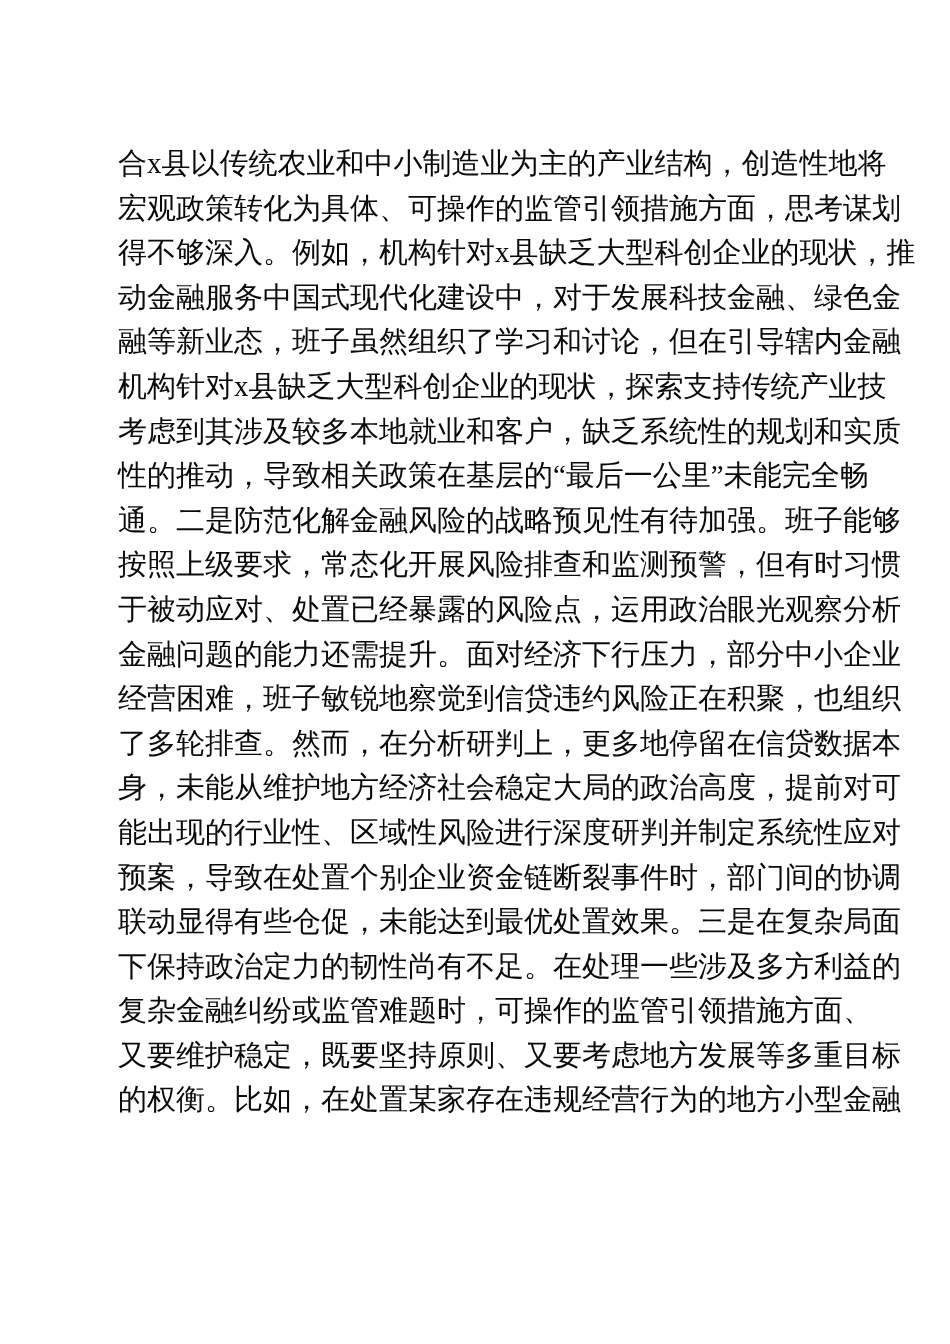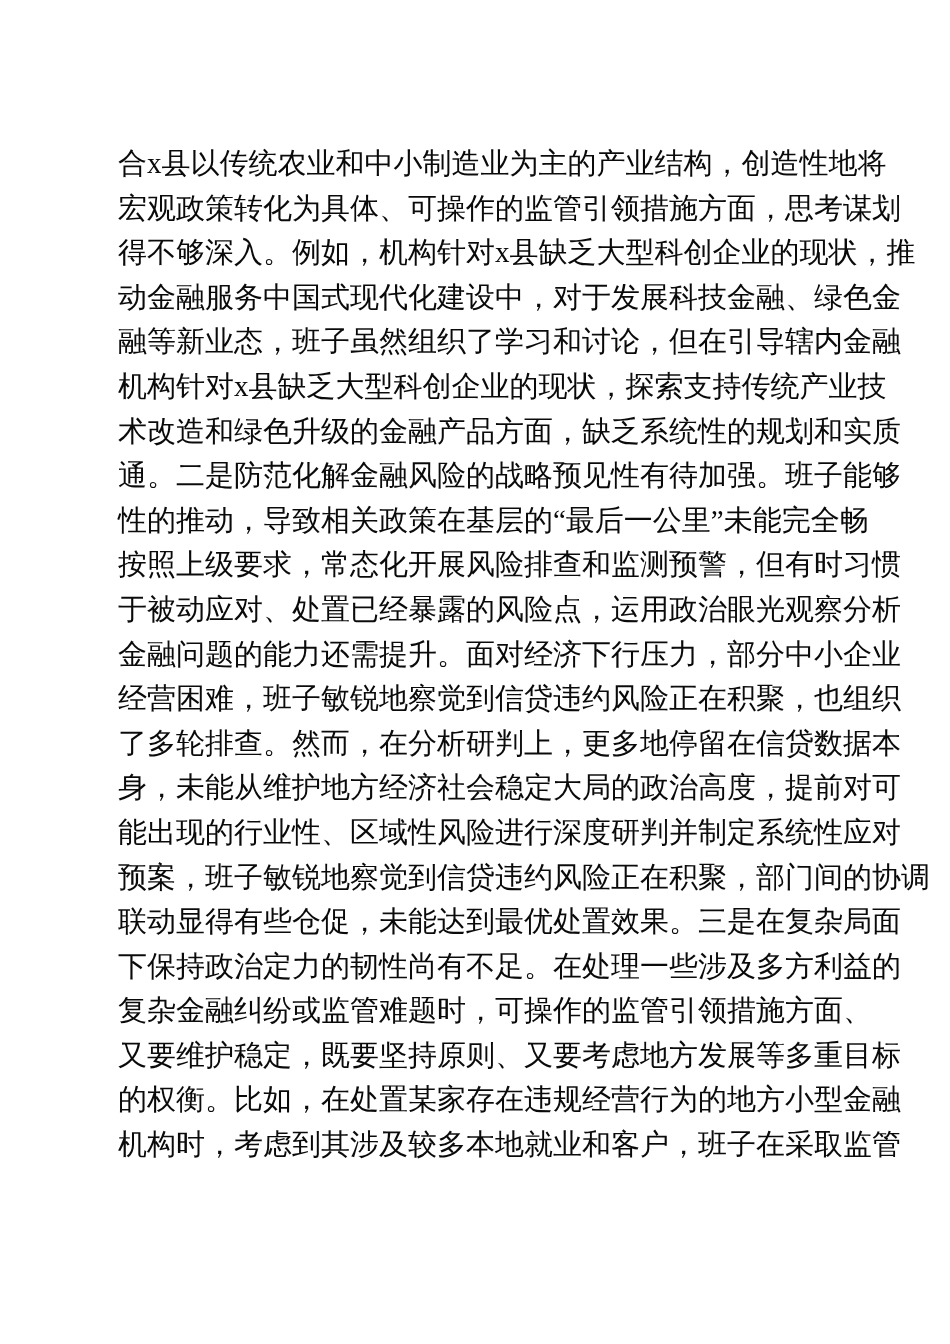--- a/index.html
+++ b/index.html
@@ -37,31 +37,30 @@
 <body>
 
 <div class="page">
   <div class="text-block">
     <div class="text-line">合x县以传统农业和中小制造业为主的产业结构，创造性地将</div>
     <div class="text-line">宏观政策转化为具体、可操作的监管引领措施方面，思考谋划</div>
     <div class="text-line">得不够深入。例如，机构针对x县缺乏大型科创企业的现状，推</div>
     <div class="text-line">动金融服务中国式现代化建设中，对于发展科技金融、绿色金</div>
     <div class="text-line">融等新业态，班子虽然组织了学习和讨论，但在引导辖内金融</div>
     <div class="text-line">机构针对x县缺乏大型科创企业的现状，探索支持传统产业技</div>
-    <div class="text-line">术改造和绿色升级的金融产品方面，缺乏系统性的规划和实质</div>
+    <div class="text-line">考虑到其涉及较多本地就业和客户，缺乏系统性的规划和实质</div>
+    <div class="text-line">性的推动，导致相关政策在基层的“最后一公里”未能完全畅</div>
     <div class="text-line">通。二是防范化解金融风险的战略预见性有待加强。班子能够</div>
-    <div class="text-line">性的推动，导致相关政策在基层的“最后一公里”未能完全畅</div>
     <div class="text-line">按照上级要求，常态化开展风险排查和监测预警，但有时习惯</div>
     <div class="text-line">于被动应对、处置已经暴露的风险点，运用政治眼光观察分析</div>
     <div class="text-line">金融问题的能力还需提升。面对经济下行压力，部分中小企业</div>
     <div class="text-line">经营困难，班子敏锐地察觉到信贷违约风险正在积聚，也组织</div>
     <div class="text-line">了多轮排查。然而，在分析研判上，更多地停留在信贷数据本</div>
     <div class="text-line">身，未能从维护地方经济社会稳定大局的政治高度，提前对可</div>
     <div class="text-line">能出现的行业性、区域性风险进行深度研判并制定系统性应对</div>
-    <div class="text-line">预案，班子敏锐地察觉到信贷违约风险正在积聚，部门间的协调</div>
+    <div class="text-line">预案，导致在处置个别企业资金链断裂事件时，部门间的协调</div>
     <div class="text-line">联动显得有些仓促，未能达到最优处置效果。三是在复杂局面</div>
     <div class="text-line">下保持政治定力的韧性尚有不足。在处理一些涉及多方利益的</div>
     <div class="text-line">复杂金融纠纷或监管难题时，可操作的监管引领措施方面、</div>
     <div class="text-line">又要维护稳定，既要坚持原则、又要考虑地方发展等多重目标</div>
     <div class="text-line">的权衡。比如，在处置某家存在违规经营行为的地方小型金融</div>
-    <div class="text-line">机构时，考虑到其涉及较多本地就业和客户，班子在采取监管</div>
   </div>
 </div>
 
 </body></html>

